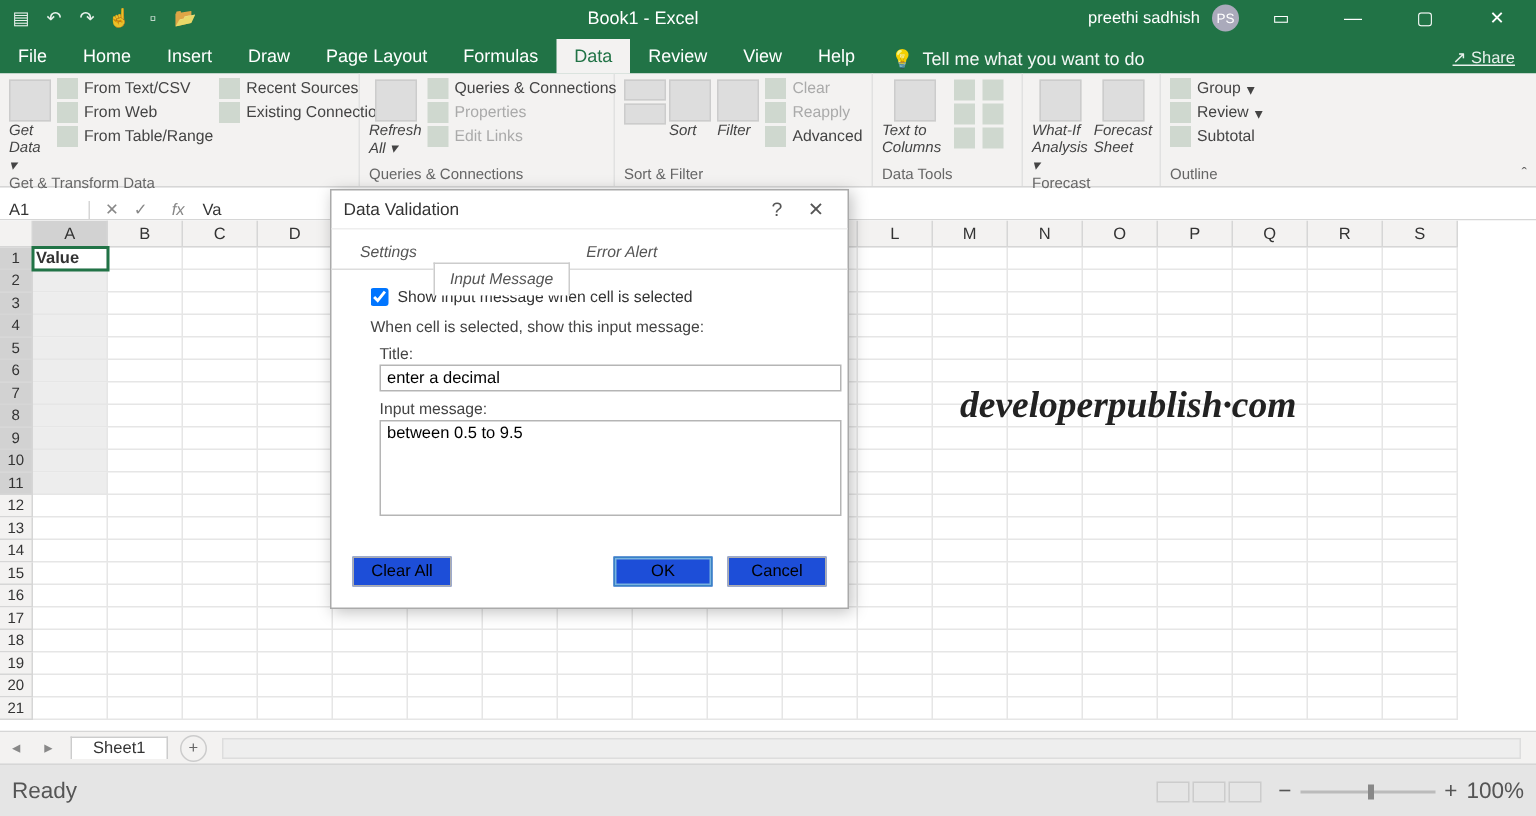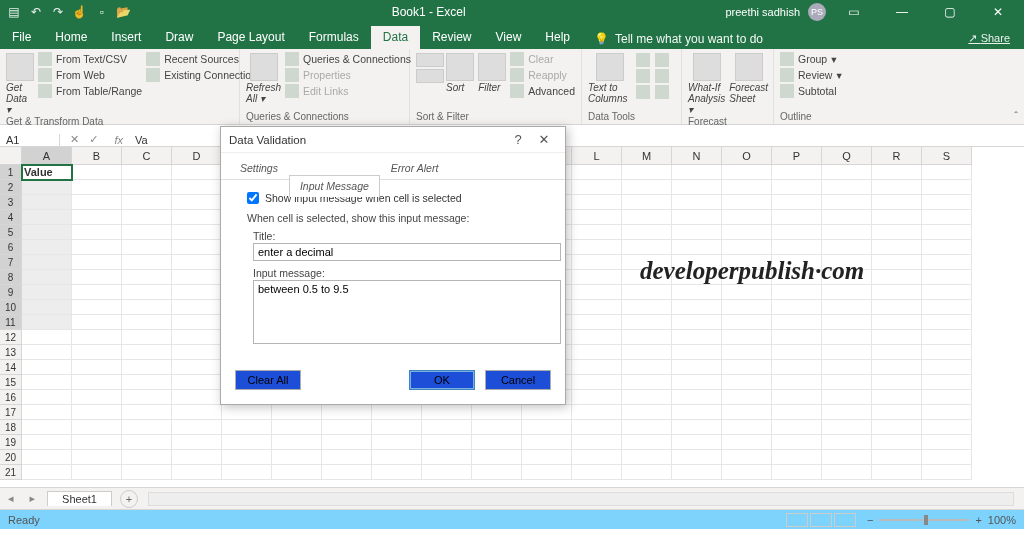--- a/index.html
+++ b/index.html
@@ -57,21 +57,21 @@
 .watermark { position: absolute; left: 640px; top: 110px; font-family: Georgia, serif; font-style: italic; font-weight: 700; font-size: 25px; color: #222; pointer-events: none; }
 
 
 .sheettabs { height: 22px; border-top: 1px solid #d6d6d6; display: flex; align-items: center; background: #f3f2f1; font-size: 11px; }
 .sheettabs .nav { padding: 0 8px; color: #888; }
 .sheettabs .stab { background: #fff; border: 1px solid #ccc; border-bottom: none; padding: 1px 14px; margin-left: 4px; }
 .sheettabs .add { width: 18px; height: 18px; border: 1px solid #ccc; border-radius: 50%; margin-left: 8px; text-align: center; line-height: 16px; color: #666; }
 .sheettabs .scroll { flex: 1; margin: 0 10px; height: 14px; background: #eee; border: 1px solid #ddd; position: relative; }
 
 
-.status { height: 20px; background: #7dd3fc; border-top: 1px solid #d6d6d6; display: flex; align-items: center; font-size: 11px; color: #555; padding: 0 8px; }
+.status { height: 36px; background: #e5e5e5; border-top: 1px solid #d6d6d6; display: flex; align-items: center; font-size: 15px; color: #555; padding: 0 8px; }
 .status .spacer { flex: 1; }
 .status .vbtn { width: 22px; height: 14px; border: 1px solid #ccc; margin: 0 1px; }
 .status .zoom { margin-left: 10px; display: flex; align-items: center; gap: 6px; }
 .slider { width: 90px; height: 2px; background: #bbb; position: relative; }
 .slider .thumb { position: absolute; left: 45px; top: -4px; width: 4px; height: 10px; background: #888; }
 
 
 .dialog { position: absolute; left: 220px; top: 126px; width: 346px; background: #fff; border: 1px solid #aaa; box-shadow: 2px 2px 10px rgba(0,0,0,.25); }
 .dlg-title { height: 26px; display: flex; align-items: center; padding: 0 8px; font-size: 11.5px; border-bottom: 1px solid #eee; }
 .dlg-title .spacer { flex: 1; }

